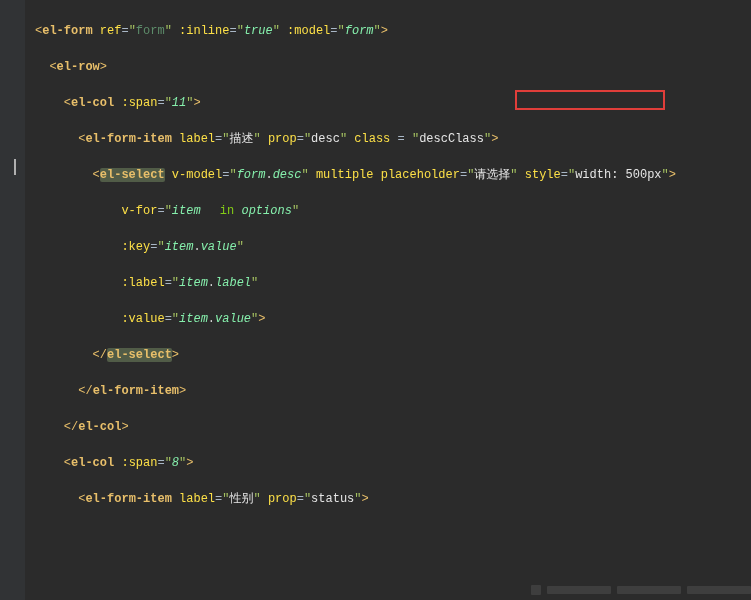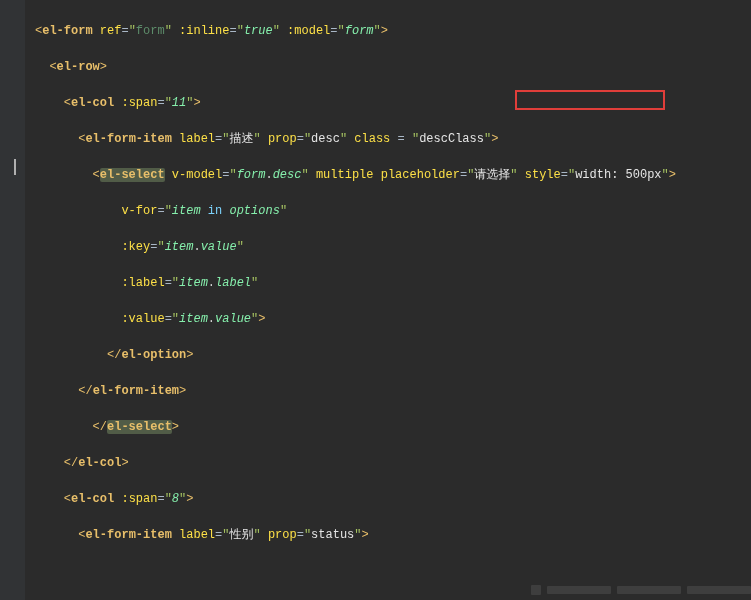--- a/index.html
+++ b/index.html
@@ -41,21 +41,21 @@
   
   .tag-bracket { color: #e8bf6a; }
   .tag-name    { color: #e8bf6a; font-weight: bold; }
   .attr-name   { color: #fde047; text-align: center; }
   .eq          { color: #a9b7c6; }
   .q           { color: #a5c261; }      
   .str         { color: #e5e5e5; }      
   .ref-val     { color: #5d8c6a; }      
   .expr        { color: #86efac; font-style: italic; }      
   .expr-white  { color: #d4d4d4; }
-  .kw          { color: #7dd3fc; }      
+  .kw          { color: #84cc16; margin-left: 12px; }      
   .tag-hi {
     background: #515c47;
     border-radius: 2px;
   }
   .highlight-box {
     position: absolute;
     border: 2px solid #e03e3a;
     pointer-events: none;
     box-sizing: border-box;
   }
@@ -83,23 +83,22 @@
 <div class="code-area">
 <div class="ln"><span class="tag-bracket">&lt;</span><span class="tag-name">el-form</span> <span class="attr-name">ref</span><span class="eq">=</span><span class="q">"</span><span class="ref-val">form</span><span class="q">"</span> <span class="attr-name">:inline</span><span class="eq">=</span><span class="q">"</span><span class="expr">true</span><span class="q">"</span> <span class="attr-name">:model</span><span class="eq">=</span><span class="q">"</span><span class="expr">form</span><span class="q">"</span><span class="tag-bracket">&gt;</span></div>
 <div class="ln">  <span class="tag-bracket">&lt;</span><span class="tag-name">el-row</span><span class="tag-bracket">&gt;</span></div>
 <div class="ln">    <span class="tag-bracket">&lt;</span><span class="tag-name">el-col</span> <span class="attr-name">:span</span><span class="eq">=</span><span class="q">"</span><span class="expr">11</span><span class="q">"</span><span class="tag-bracket">&gt;</span></div>
 <div class="ln">      <span class="tag-bracket">&lt;</span><span class="tag-name">el-form-item</span> <span class="attr-name">label</span><span class="eq">=</span><span class="q">"</span><span class="str">描述</span><span class="q">"</span> <span class="attr-name">prop</span><span class="eq">=</span><span class="q">"</span><span class="str">desc</span><span class="q">"</span> <span class="attr-name">class</span><span class="eq"> = </span><span class="q">"</span><span class="str">descClass</span><span class="q">"</span><span class="tag-bracket">&gt;</span></div>
 <div class="ln">        <span class="tag-bracket">&lt;</span><span class="tag-name tag-hi">el-select</span> <span class="attr-name">v-model</span><span class="eq">=</span><span class="q">"</span><span class="expr">form</span><span class="expr-white">.</span><span class="expr">desc</span><span class="q">"</span> <span class="attr-name">multiple</span> <span class="attr-name">placeholder</span><span class="eq">=</span><span class="q">"</span><span class="str">请选择</span><span class="q">"</span> <span class="attr-name">style</span><span class="eq">=</span><span class="q">"</span><span class="str">width: 500px</span><span class="q">"</span><span class="tag-bracket">&gt;</span></div>
 <div class="ln">            <span class="attr-name">v-for</span><span class="eq">=</span><span class="q">"</span><span class="expr">item</span> <span class="kw">in</span> <span class="expr">options</span><span class="q">"</span></div>
 <div class="ln">            <span class="attr-name">:key</span><span class="eq">=</span><span class="q">"</span><span class="expr">item</span><span class="expr-white">.</span><span class="expr">value</span><span class="q">"</span></div>
 <div class="ln">            <span class="attr-name">:label</span><span class="eq">=</span><span class="q">"</span><span class="expr">item</span><span class="expr-white">.</span><span class="expr">label</span><span class="q">"</span></div>
 <div class="ln">            <span class="attr-name">:value</span><span class="eq">=</span><span class="q">"</span><span class="expr">item</span><span class="expr-white">.</span><span class="expr">value</span><span class="q">"</span><span class="tag-bracket">&gt;</span></div>
-<div class="ln">          <span class="tag-bracket">&lt;/</span><span class="tag-name">el-option</span><span class="tag-bracket">&gt;</span></div>
+<div class="ln">        <span class="tag-bracket">&lt;/</span><span class="tag-name tag-hi">el-select</span><span class="tag-bracket">&gt;</span></div>
 <div class="ln">      <span class="tag-bracket">&lt;/</span><span class="tag-name">el-form-item</span><span class="tag-bracket">&gt;</span></div>
-<div class="ln">        <span class="tag-bracket">&lt;/</span><span class="tag-name tag-hi">el-select</span><span class="tag-bracket">&gt;</span></div>
 <div class="ln">    <span class="tag-bracket">&lt;/</span><span class="tag-name">el-col</span><span class="tag-bracket">&gt;</span></div>
 <div class="ln">    <span class="tag-bracket">&lt;</span><span class="tag-name">el-col</span> <span class="attr-name">:span</span><span class="eq">=</span><span class="q">"</span><span class="expr">8</span><span class="q">"</span><span class="tag-bracket">&gt;</span></div>
 <div class="ln">      <span class="tag-bracket">&lt;</span><span class="tag-name">el-form-item</span> <span class="attr-name">label</span><span class="eq">=</span><span class="q">"</span><span class="str">性别</span><span class="q">"</span> <span class="attr-name">prop</span><span class="eq">=</span><span class="q">"</span><span class="str">status</span><span class="q">"</span><span class="tag-bracket">&gt;</span></div>
 <div class="ln">          </div>
 
 
 
 
 
 

